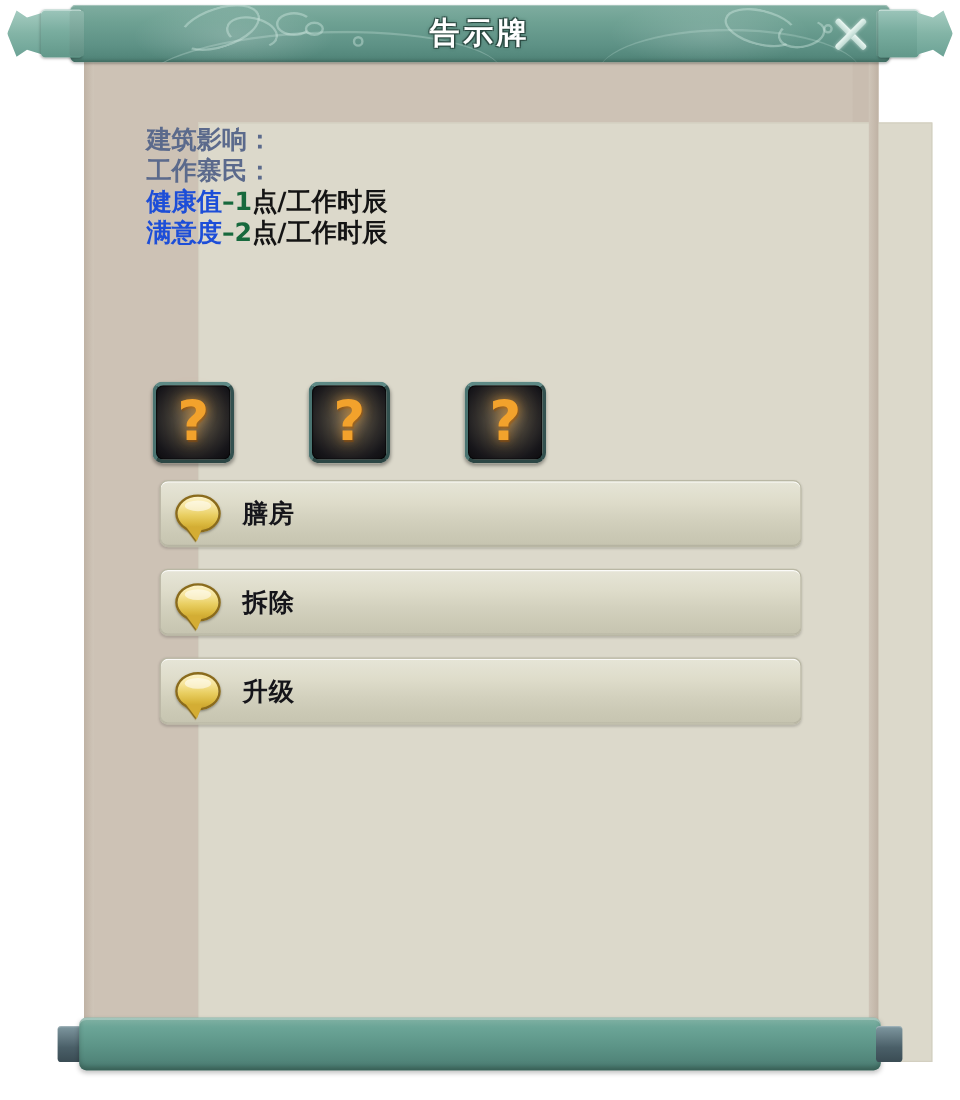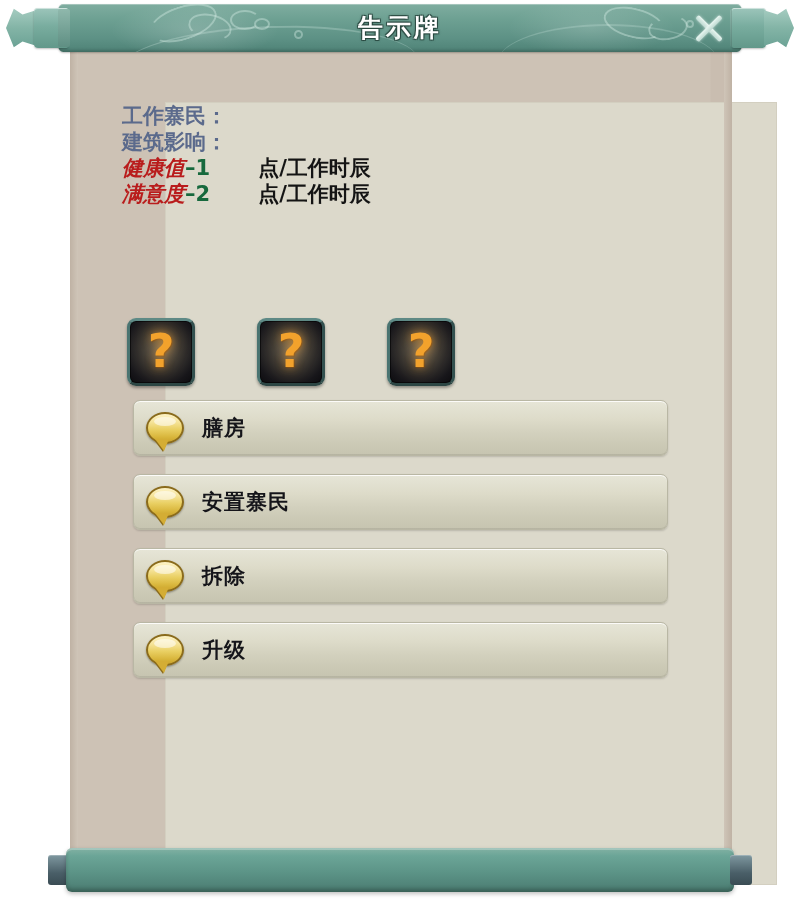--- a/index.html
+++ b/index.html
@@ -220,23 +220,23 @@
     width: 520px;
     line-height: 26px;
     font-size: 21px;
     font-weight: bold;
     white-space: nowrap;
   }
   .info-line { height: 26px; }
   .lbl   { color: #5b6a8c; }
   .val-dark  { color: #1d2433; }
   .val-green { color: #1b6b3f; }
-  .eff-name  { color: #b91c1c; font-style: italic; }
+  .eff-name  { color: #1d4ed8; }
   .eff-num   { color: #17693d; }
-  .eff-unit  { color: #141414; margin-left: 48px; }
+  .eff-unit  { color: #141414; }
   .gap-sm { display: inline-block; width: 20px; }
 
   
   .slots {
     position: absolute;
     left: 127px;
     top: 318px;
     display: flex;
     gap: 62px;
   }
@@ -371,25 +371,25 @@
   </div>
 
   <div class="roller-cap roller-cap-left"></div>
   <div class="roller"></div>
   <div class="roller-cap roller-cap-right"></div>
 
   <div class="info-block">
 
 
     <div class="info-line">
+      <span class="lbl">建筑影响：</span>
+    </div>
+
+    <div class="info-line">
       <span class="lbl">工作寨民：</span><span class="val-dark"></span>
-    </div>
-
-    <div class="info-line">
-      <span class="lbl">建筑影响：</span>
     </div>
 
     <div class="info-line">
       <span class="eff-name">健康值</span><span class="eff-num">–1</span><span class="eff-unit">点/工作时辰</span>
     </div>
     <div class="info-line">
       <span class="eff-name">满意度</span><span class="eff-num">–2</span><span class="eff-unit">点/工作时辰</span>
     </div>
 
   </div>
@@ -406,24 +406,20 @@
     </div>
   </div>
 
   <div class="btn-list">
     <div class="act-btn">
       <div class="bubble"></div>
       <div class="btn-label">膳房</div>
     </div>
     <div class="act-btn">
       <div class="bubble"></div>
-      <div class="btn-label">安置寨民</div>
-    </div>
-    <div class="act-btn">
-      <div class="bubble"></div>
       <div class="btn-label">拆除</div>
     </div>
     <div class="act-btn">
       <div class="bubble"></div>
       <div class="btn-label">升级</div>
     </div>
   </div>
 
 </div>
 

